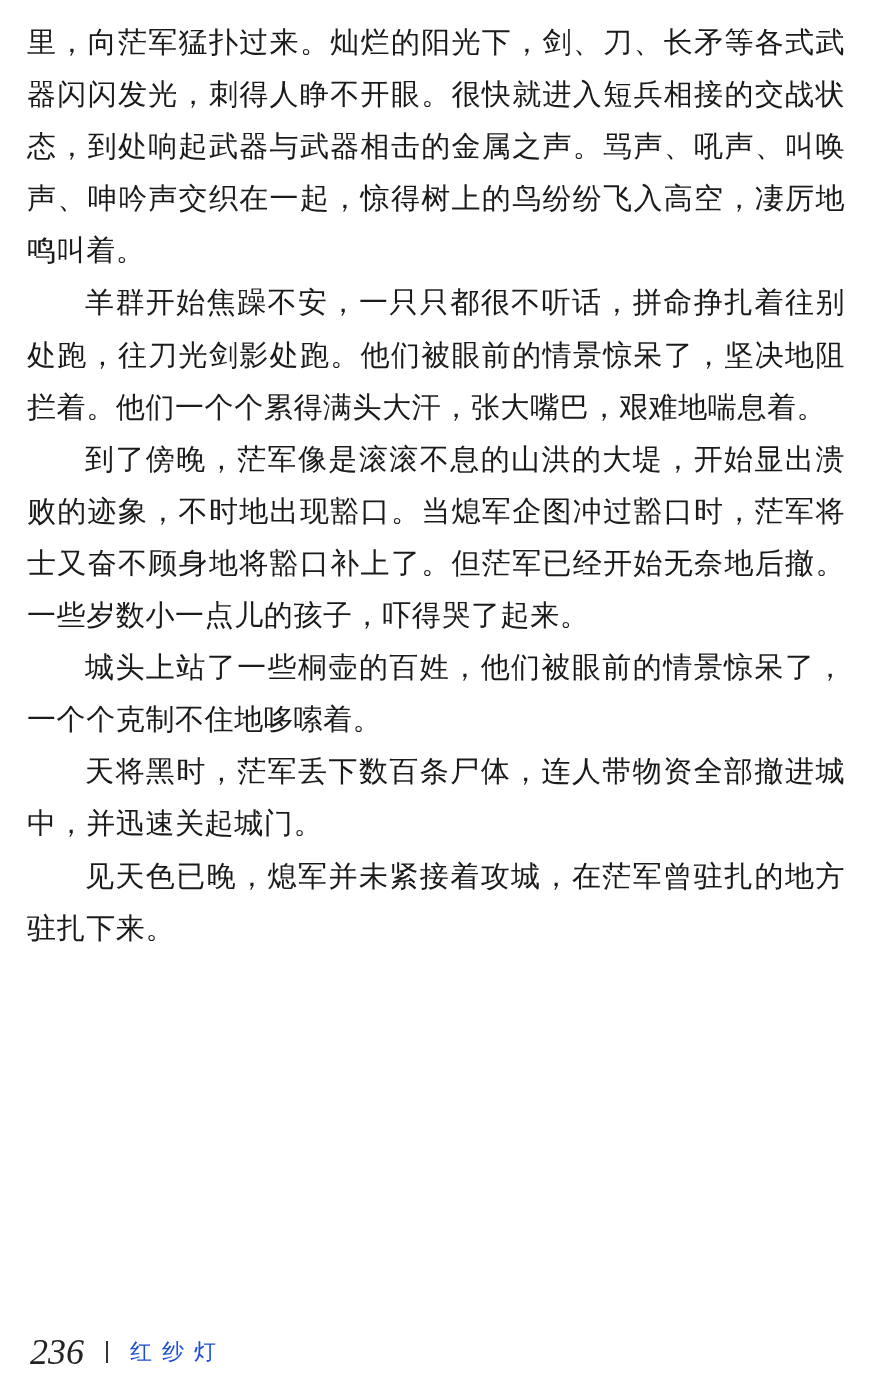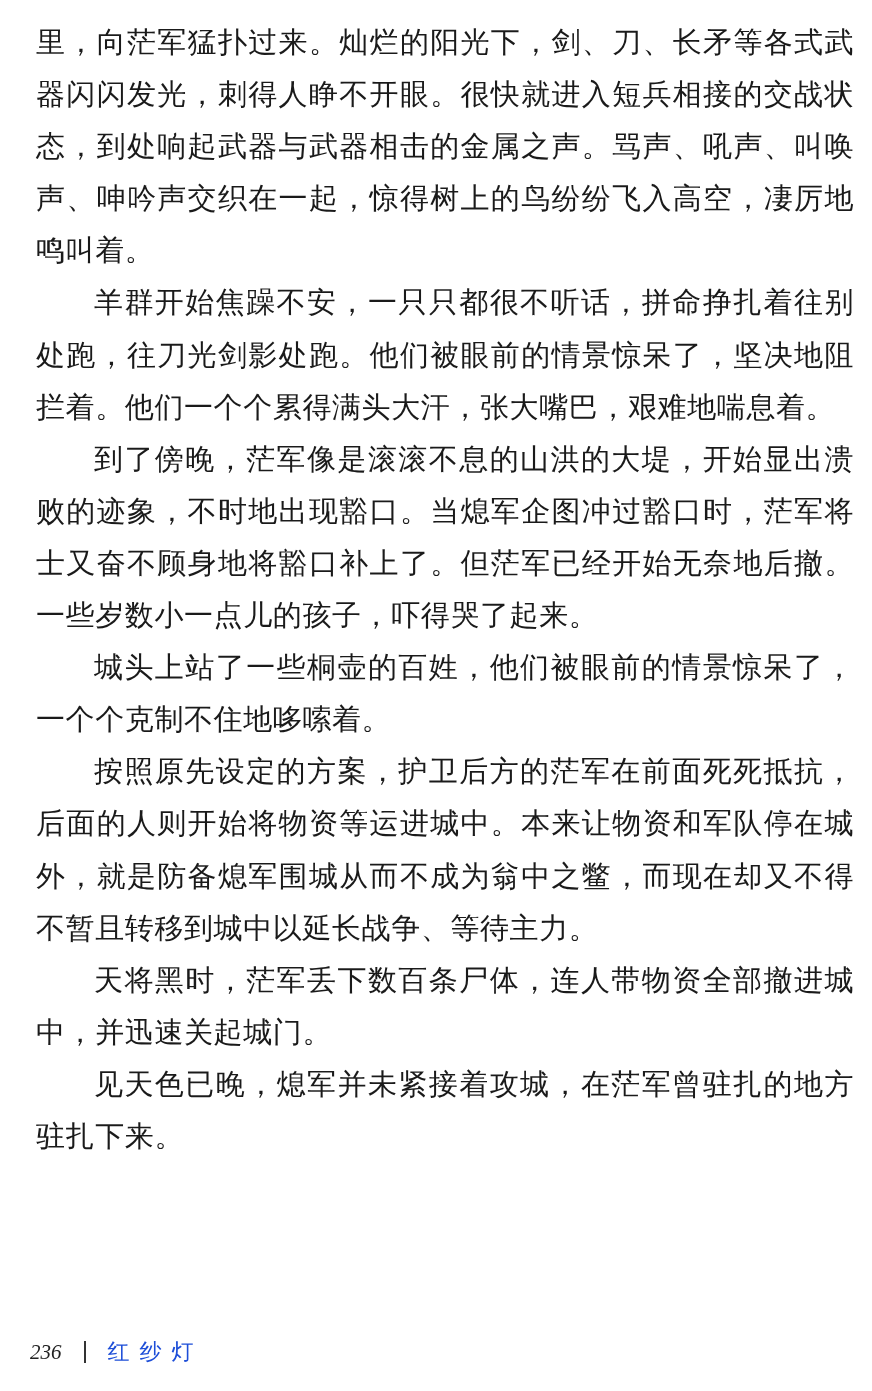--- a/index.html
+++ b/index.html
@@ -1,33 +1,32 @@
 <!DOCTYPE html>
 <html><head>
 <meta charset="utf-8">
 <style>
   html, body { margin:0; padding:0; background:#ffffff; }
   body { width:872px; height:1391px; position:relative; overflow:hidden; }
-  .page { position:absolute; left:27px; top:16px; width:818px;margin-left:9px; }
+  .page { position:absolute; left:27px; top:16px; width:818px; }
   .para { margin:0; font-family:"DejaVu Serif", "Liberation Serif", serif; font-size:29px; line-height:52.1px; color:#1a1a1a; text-align:justify; letter-spacing:0.6px; }
   .para.indent { text-indent:58px; }
   .footer { position:absolute; left:30px; top:1332px; height:40px; display:flex; align-items:center; }
-  .pno { font-family:"Liberation Serif", serif; font-style:italic; font-size:21px; color:#222; }
+  .pno { font-family:"Liberation Serif", serif; font-style:italic; font-size:36px; color:#222; }
   .sep { width:2px; height:22px; background:#333; margin:0 22px 0 22px; }
   .btitle { font-family:"DejaVu Sans", sans-serif; font-size:22px; color:#1d4ed8; letter-spacing:10px; }
 </style>
 </head>
 <body>
 
 <div class="page">
   <p class="para">里，向茫军猛扑过来。灿烂的阳光下，剑、刀、长矛等各式武器闪闪发光，刺得人睁不开眼。很快就进入短兵相接的交战状态，到处响起武器与武器相击的金属之声。骂声、吼声、叫唤声、呻吟声交织在一起，惊得树上的鸟纷纷飞入高空，凄厉地鸣叫着。</p>
   <p class="para indent">羊群开始焦躁不安，一只只都很不听话，拼命挣扎着往别处跑，往刀光剑影处跑。他们被眼前的情景惊呆了，坚决地阻拦着。他们一个个累得满头大汗，张大嘴巴，艰难地喘息着。</p>
   <p class="para indent">到了傍晚，茫军像是滚滚不息的山洪的大堤，开始显出溃败的迹象，不时地出现豁口。当熄军企图冲过豁口时，茫军将士又奋不顾身地将豁口补上了。但茫军已经开始无奈地后撤。一些岁数小一点儿的孩子，吓得哭了起来。</p>
   <p class="para indent">城头上站了一些桐壶的百姓，他们被眼前的情景惊呆了，一个个克制不住地哆嗦着。</p>
-  <p class="para indent">按照原先设定的方案，护卫后方的茫军在前面死死抵抗，后面的人则开始将物资等运进城中。本来让物资和军队停在城外，就是防备熄军围城从而不成为翁中之鳖，而现在却又不得不暂且转移到城中以延长战争、等待主力。</p>
   <p class="para indent">天将黑时，茫军丢下数百条尸体，连人带物资全部撤进城中，并迅速关起城门。</p>
   <p class="para indent">见天色已晚，熄军并未紧接着攻城，在茫军曾驻扎的地方驻扎下来。</p>
 </div>
 
 <div class="footer">
   <span class="pno">236</span>
   <span class="sep"></span>
   <span class="btitle">红纱灯</span>
 </div>
 

